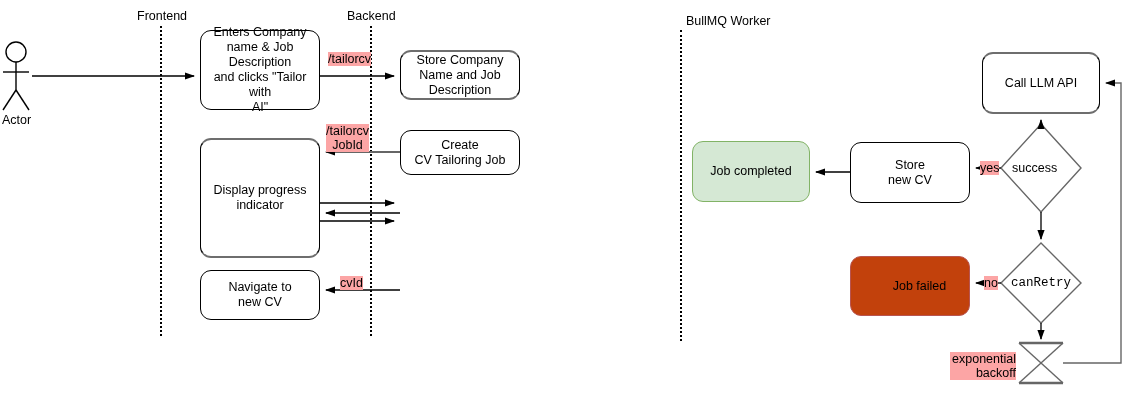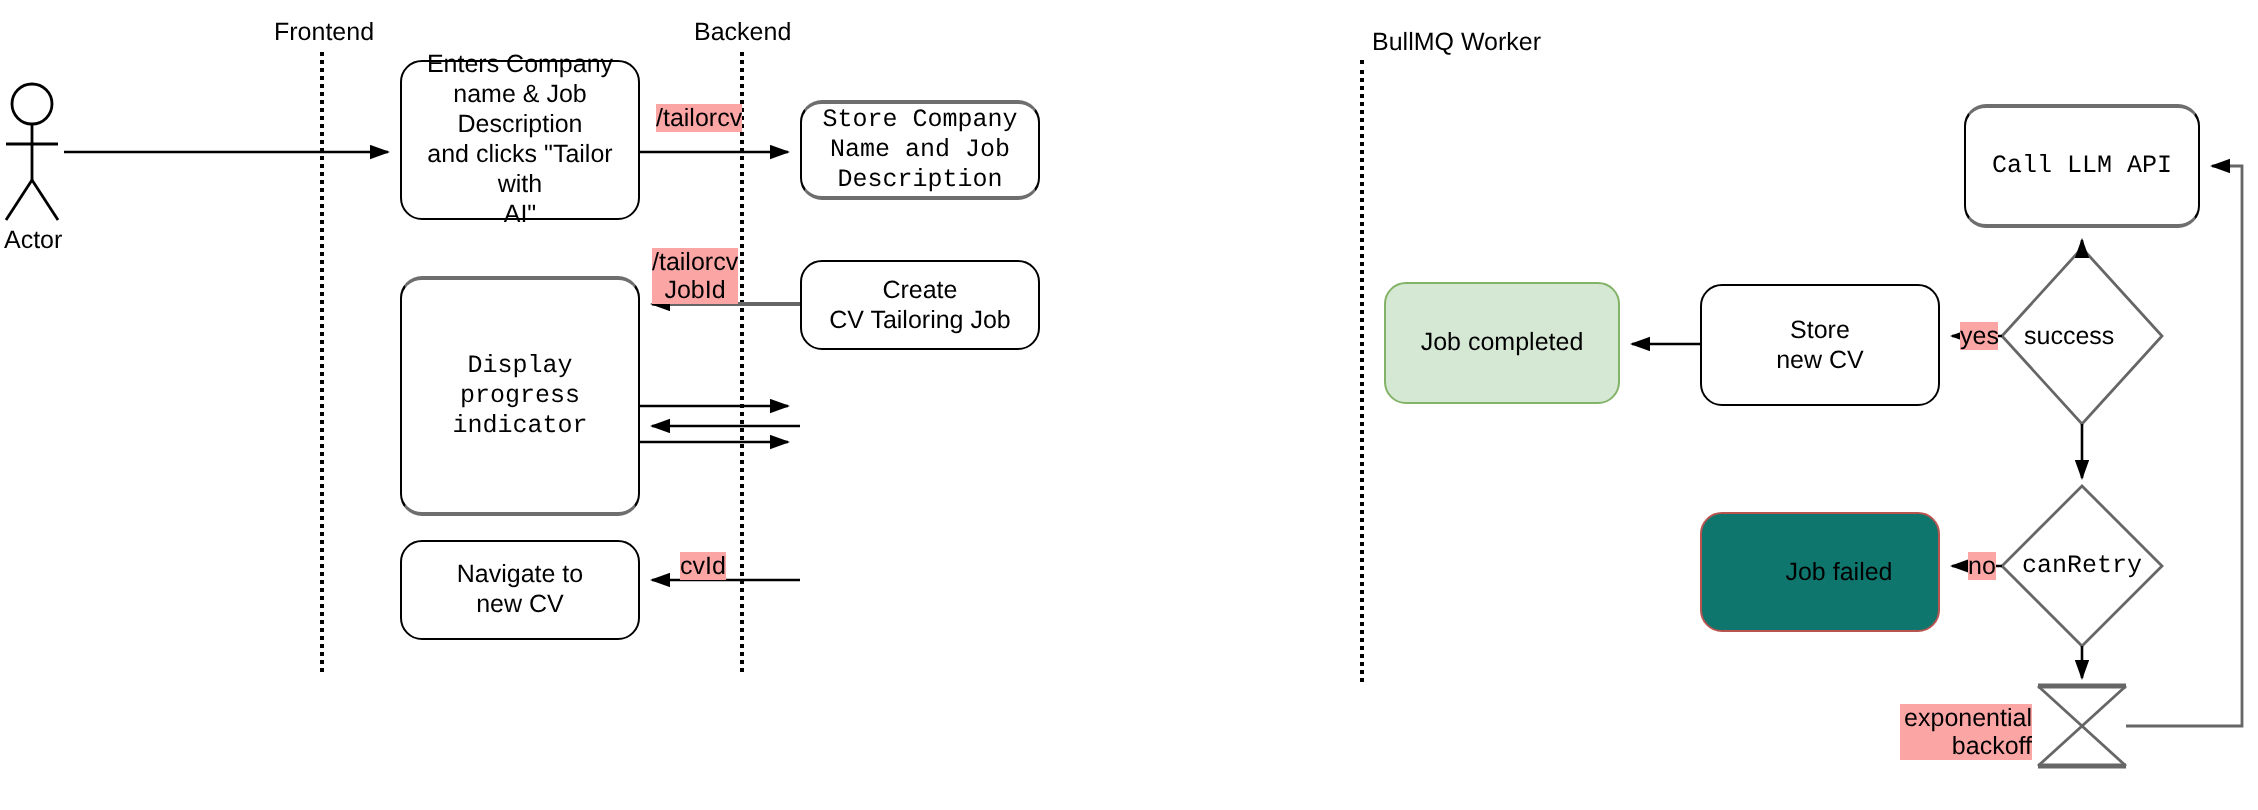--- a/index.html
+++ b/index.html
@@ -33,23 +33,23 @@
     background: #ffffff;
     display: flex;
     align-items: center;
     justify-content: center;
     text-align: center;
     font-size: 12.5px;
     line-height: 15px;
     color: #000000;
     padding: 2px 4px;
   }
-  .node.shadow { border-top: 2px solid #6e6e6e; border-bottom: 2px solid #6e6e6e; font-family: Liberation Mono, monospace; }
+  .node.shadow { border-top: 2px solid #6e6e6e; border-bottom: 2px solid #6e6e6e; }
   .node.green { background: #d5e8d4; border: 1px solid #82b366; }
-  .node.red   { background: #0f766e; border: 1px solid #b85450; padding-left: 23px; }
+  .node.red   { background: #c2410c; border: 1px solid #b85450; padding-left: 23px; }
   .node span { display: block; white-space: pre-line; }
 
   .edge-label {
     position: absolute;
     font-size: 12.5px;
     line-height: 14px;
     color: #000000;
     background: #fca5a5;
     white-space: pre-line;
     text-align: center;

